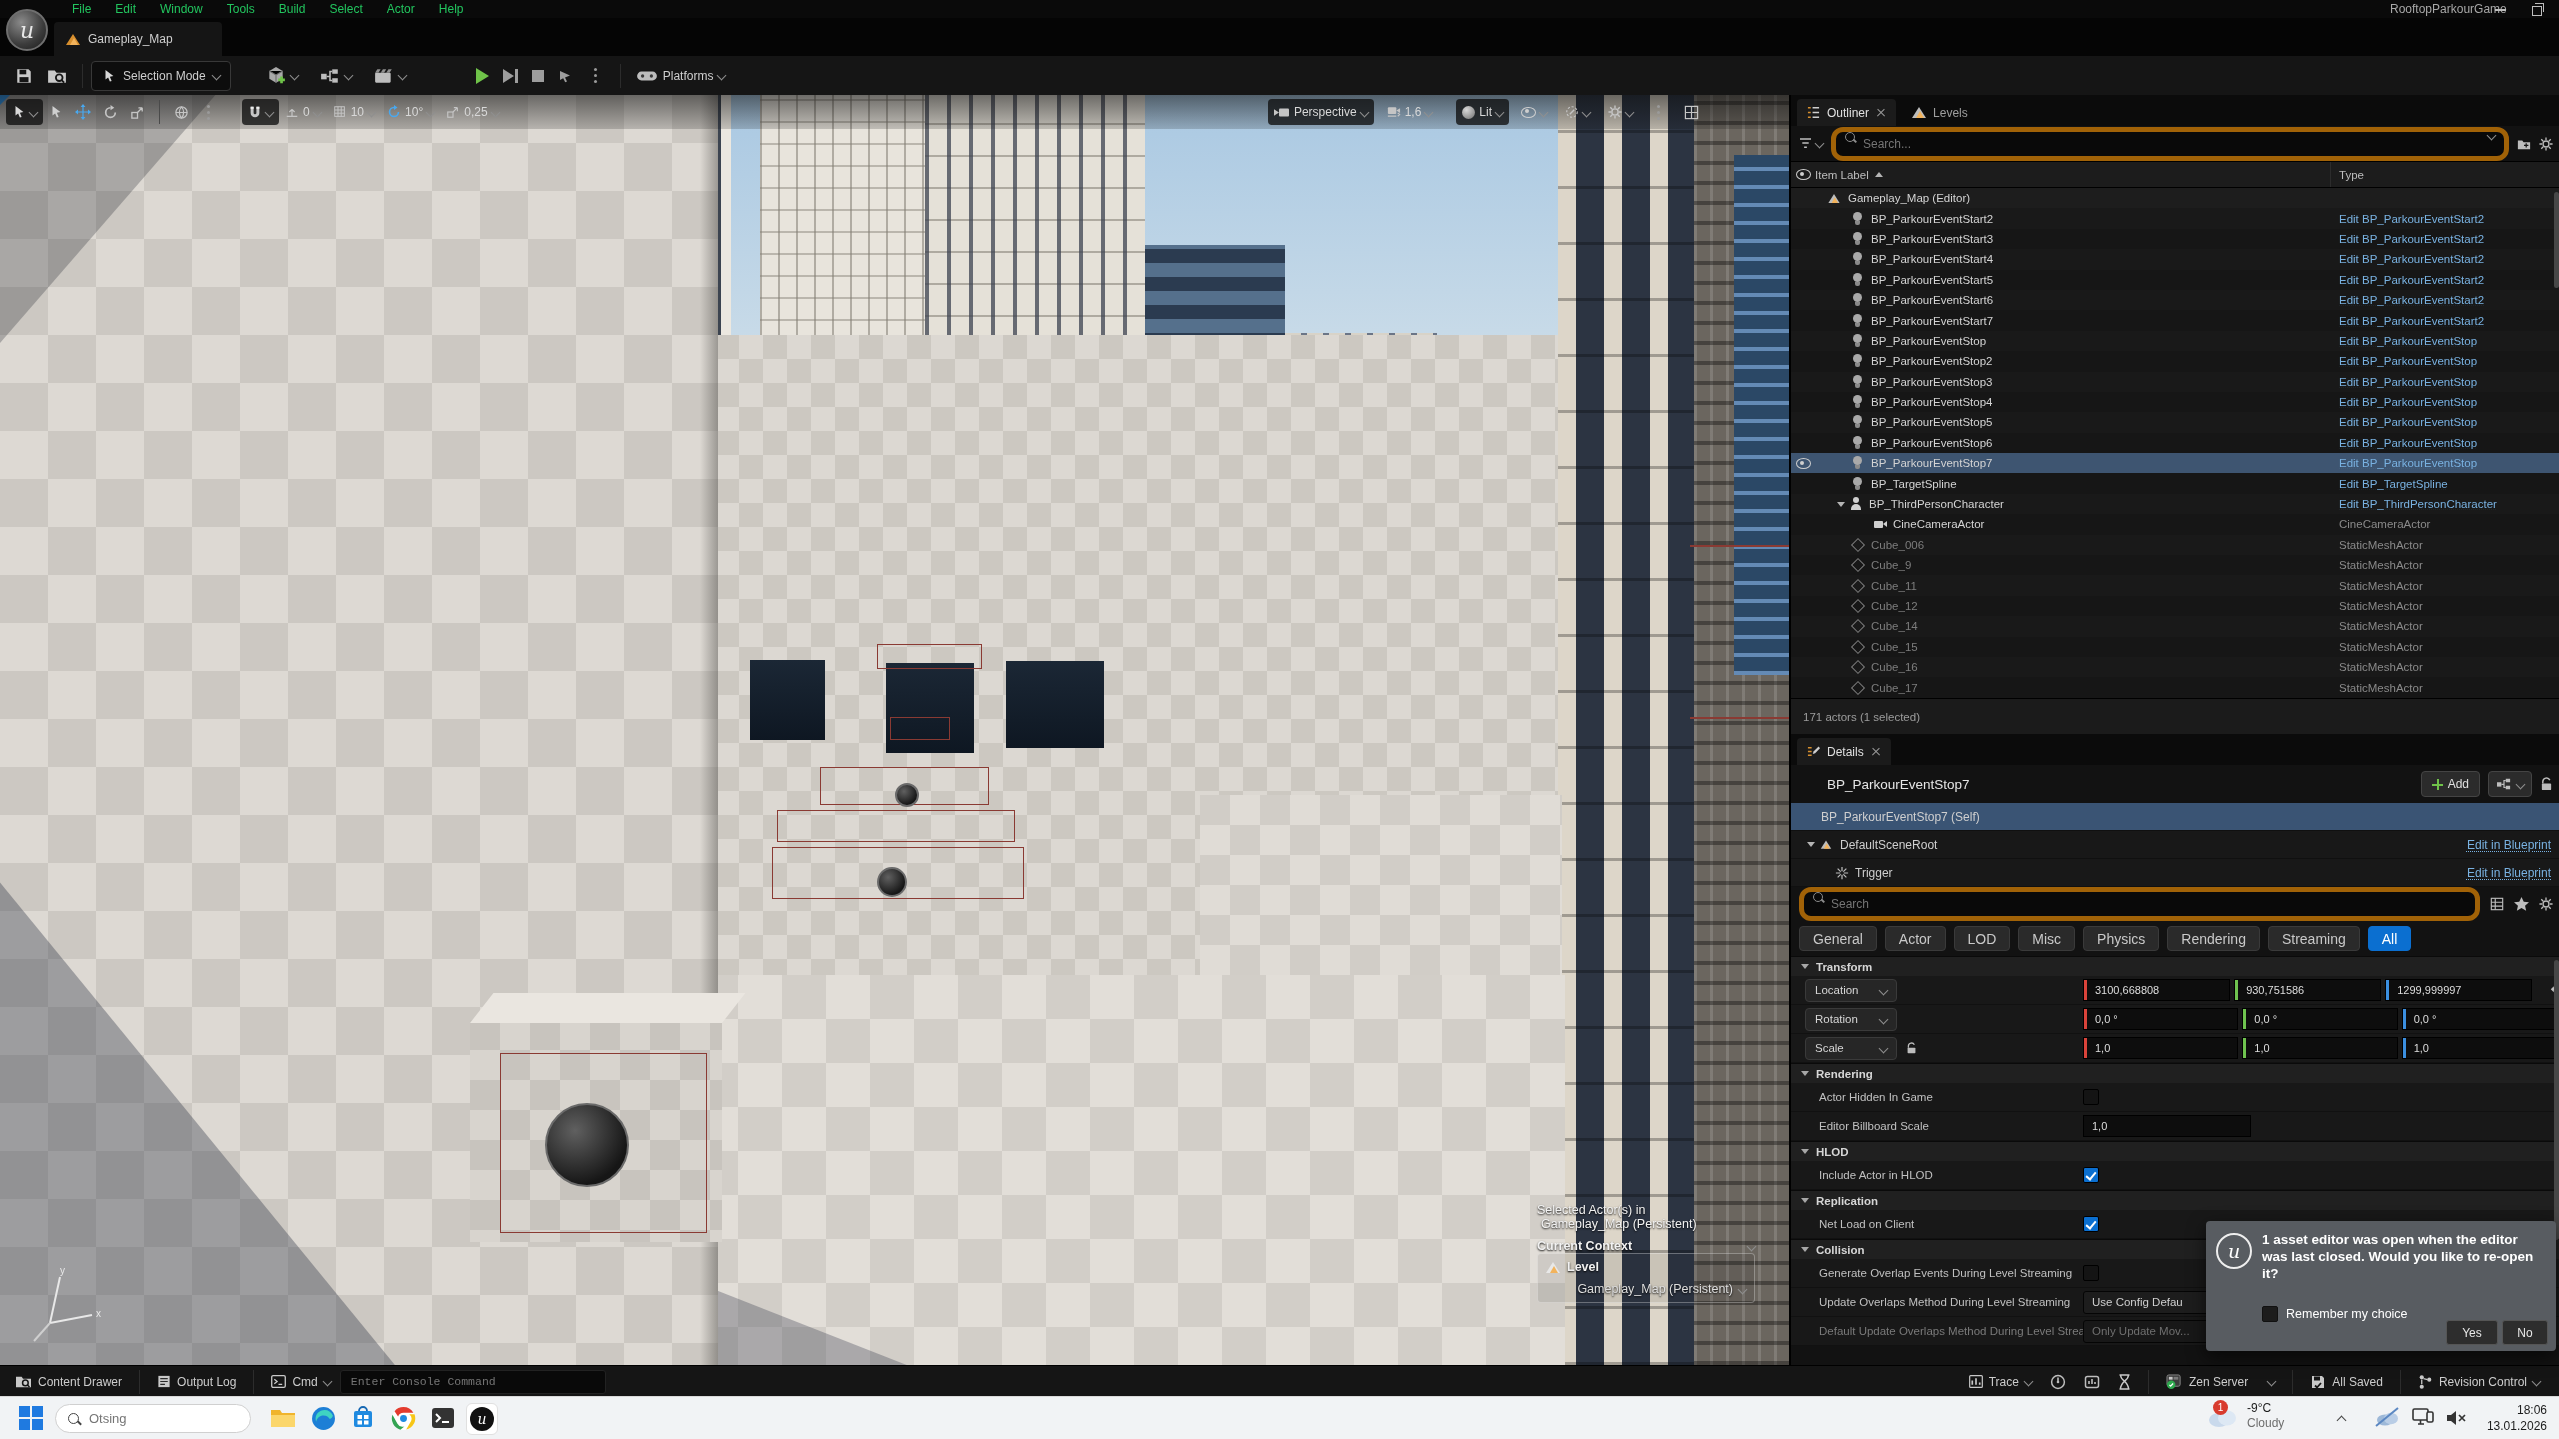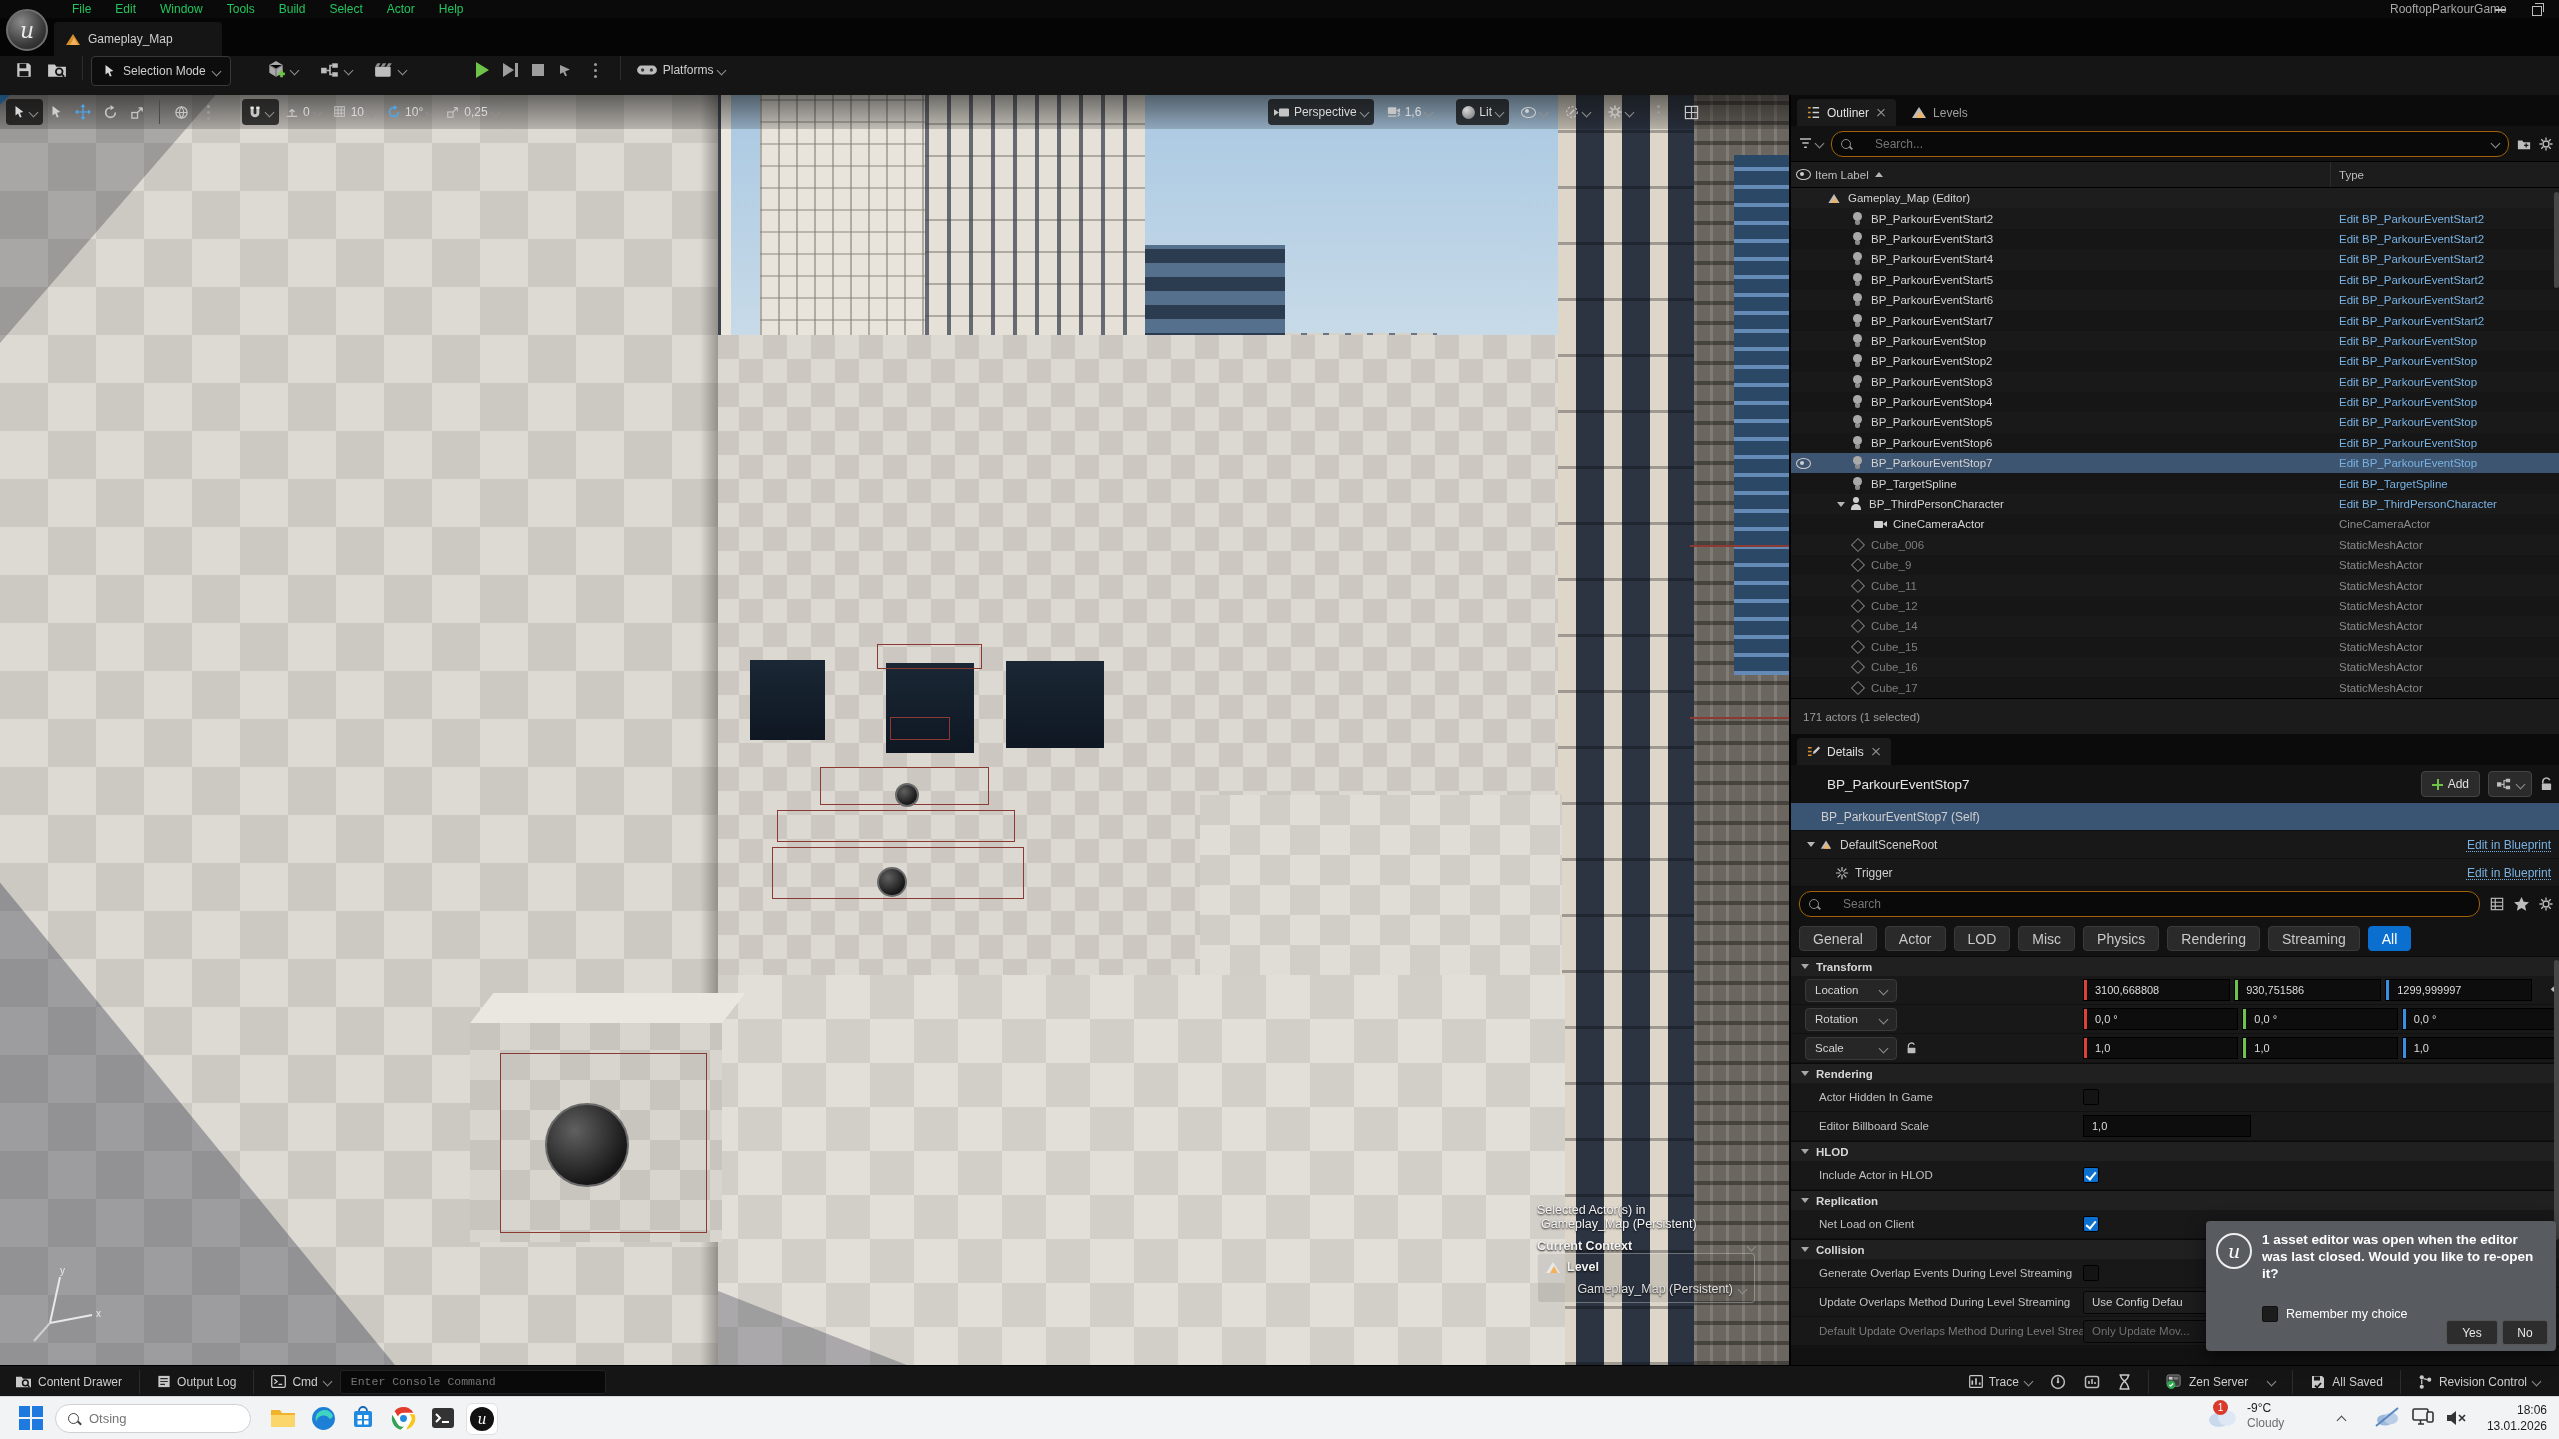--- a/index.html
+++ b/index.html
@@ -29,21 +29,21 @@
     border:2px solid #6f6f6f;color:#e8e8e8;font-family:"DejaVu Serif",serif;font-style:italic;
     font-size:22px;display:flex;align-items:center;justify-content:center;z-index:5}
 
   
   #tabrow{left:0;top:18px;width:2559px;height:38px;background:#050505}
   #asset-tab{left:54px;top:4px;width:168px;height:34px;background:#151515;border-radius:4px 4px 0 0;display:flex;align-items:center;gap:8px;padding-left:12px;box-sizing:border-box}
   .mountain{width:0;height:0;border-left:7px solid transparent;border-right:7px solid transparent;border-bottom:11px solid #d78f2e;position:relative}
   .mountain::after{content:"";position:absolute;left:-3px;top:4px;width:0;height:0;border-left:4px solid transparent;border-right:4px solid transparent;border-bottom:7px solid #f2b35c}
 
   
-  #toolbar{left:0;top:56px;width:2559px;height:39px;background:#151515;border-bottom:1px solid #000;display:flex;align-items:flex-start}
+  #toolbar{left:0;top:56px;width:2559px;height:39px;background:#151515;border-bottom:1px solid #000;display:flex;align-items:center}
   .tbtn{height:28px;display:flex;align-items:center;gap:5px;padding:0 7px;border-radius:3px}
   .pill{background:#0d0d0d;border:1px solid #383838;border-radius:4px;height:28px;display:flex;align-items:center;gap:7px;padding:0 10px}
   .play{width:0;height:0;border-left:13px solid #6fc349;border-top:8px solid transparent;border-bottom:8px solid transparent}
   .skip{display:flex;align-items:center}
   .skip .tri{width:0;height:0;border-left:11px solid #9d9d9d;border-top:7px solid transparent;border-bottom:7px solid transparent}
   .skip .bar{width:3px;height:14px;background:#9d9d9d;margin-left:1px}
   .stop{width:12px;height:12px;background:#9d9d9d}
 
   
   #viewport{left:0;top:95px;width:1789px;height:1270px;background:#8e8a84;overflow:hidden}
@@ -66,21 +66,21 @@
 
   
   #rightpanel{left:1789px;top:95px;width:770px;height:1270px;background:#121212;border-left:2px solid #000}
   .paneltabs{height:31px;background:#0b0b0b;display:flex;align-items:flex-end}
   .ptab{height:27px;display:flex;align-items:center;gap:7px;padding:0 10px;background:#1b1b1b;border-radius:4px 4px 0 0;margin-left:6px;font-size:12px;color:#e0e0e0}
   .ptab.inactive{background:transparent;color:#9f9f9f}
   .xclose{position:relative;width:10px;height:10px;opacity:.8}
   .xclose::before,.xclose::after{content:"";position:absolute;left:0;top:4px;width:10px;height:1.4px;background:#b9b9b9}
   .xclose::before{transform:rotate(45deg)}.xclose::after{transform:rotate(-45deg)}
 
-  .searchpill{background:#090909;border:1px solid #a16207;border-radius:12px;height:24px;display:flex;align-items:center;padding:0 9px;gap:22px;flex:1}
+  .searchpill{background:#090909;border:5px solid #a16207;border-radius:12px;height:24px;display:flex;padding:0 9px;gap:6px;flex:1}
   .searchpill input{background:transparent;border:none;outline:none;color:#cfcfcf;font-size:12px;width:100%;font-family:"Liberation Sans",sans-serif}
   .mag{width:8px;height:8px;border:1.6px solid #8b8b8b;border-radius:50%;position:relative;flex:none}
   .mag::after{content:"";position:absolute;left:7px;top:7px;width:4px;height:1.6px;background:#8b8b8b;transform:rotate(45deg)}
 
   
   #outl-search{display:flex;align-items:center;gap:8px;padding:5px 8px;height:35px;box-sizing:border-box}
   #outl-header{height:25px;background:#1c1c1c;border-top:1px solid #000;border-bottom:1px solid #000;display:flex;align-items:center;font-size:11.5px;color:#bdbdbd}
   #outl-header .typecol{margin-left:auto;width:222px;border-left:1px solid #2c2c2c;padding-left:8px;align-self:stretch;display:flex;align-items:center}
   #outl-list{height:510px;overflow:hidden;position:relative;background:#151515}
   .orow{height:20.4px;display:flex;align-items:center;font-size:11.5px;background:#161616}

